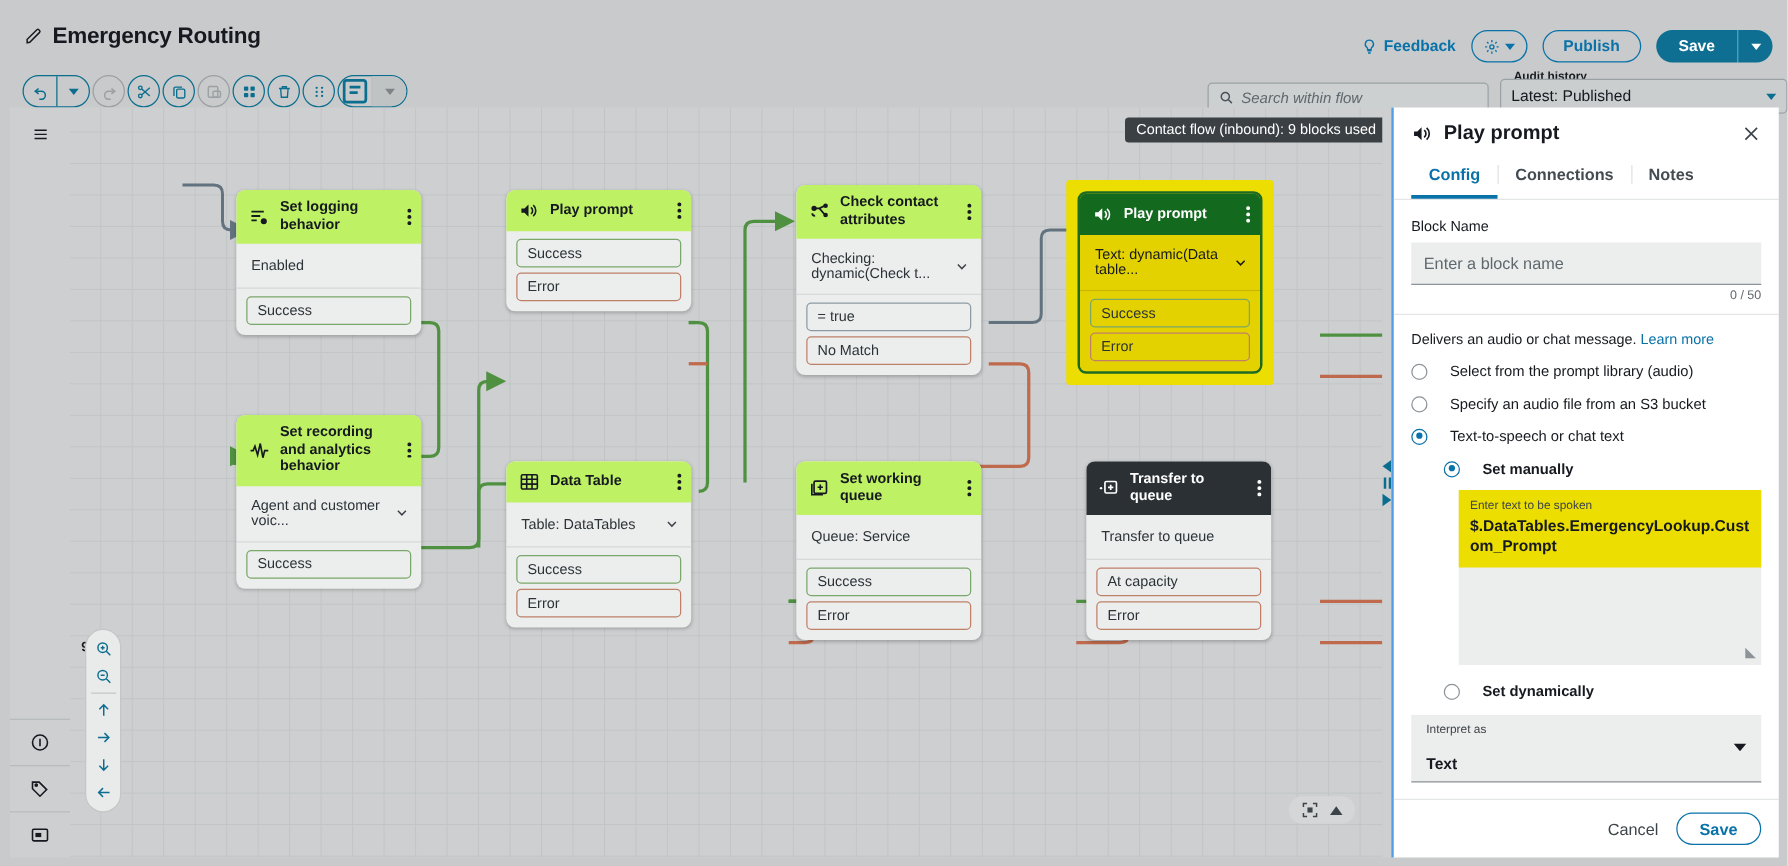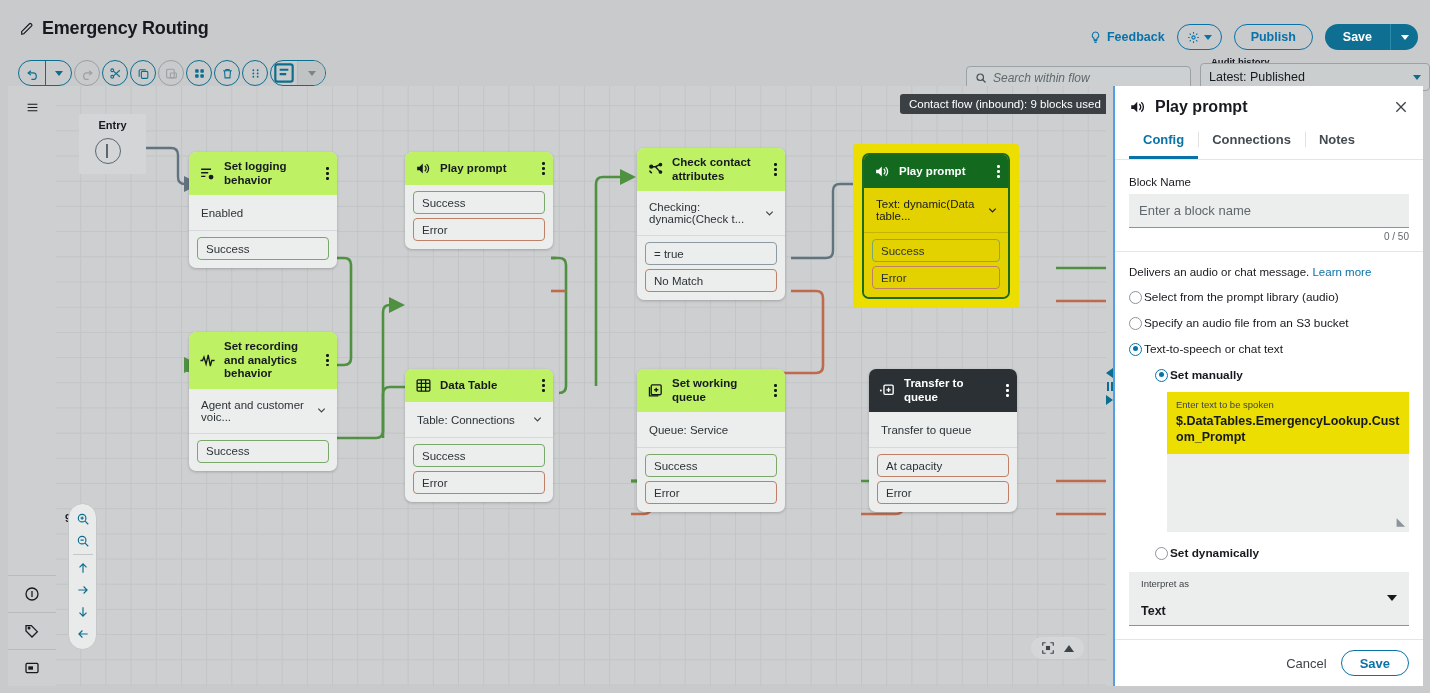--- a/index.html
+++ b/index.html
@@ -333,21 +333,21 @@
   .text-input {
     margin-top: 6px; background: #eceded; border-bottom: 1px solid #8d9499;
     padding: 9px 10px; font-size: 13px; color: #5f686d;
   }
   .counter { text-align: right; font-size: 10px; color: #5f686d; margin-top: 3px; }
   .divider { height: 1px; background: #e3e5e6; margin: 9px -14px 0 -14px; }
 
   .desc { font-size: 11.5px; color: #16191f; margin-top: 14px; }
   .desc a { color: #0972a8; text-decoration: none; }
 
-  .radio-row { display: flex; align-items: center; gap: 2px; margin-top: 12px; }
+  .radio-row { display: flex; align-items: center; gap: 18px; margin-top: 12px; }
   .radio-row.indent { margin-left: 26px; }
   .radio {
     width: 13px; height: 13px; border-radius: 50%; border: 1.5px solid #8d9499;
     background: #ffffff; flex: 0 0 auto; position: relative; cursor: pointer;
   }
   .radio.checked { border-color: #0972a8; border-width: 1.5px; }
   .radio.checked::after {
     content: ""; position: absolute; left: 2.5px; top: 2.5px;
     width: 5px; height: 5px; border-radius: 50%; background: #0972a8;
   }
@@ -597,24 +597,20 @@
       <path d="M1000 182 L1060 182" fill="none" stroke="#4f9141" stroke-width="2.6"></path>
 
       <path d="M1000 215 L1060 215" fill="none" stroke="#bf6a4c" stroke-width="2.6"></path>
 
       <path d="M1000 395 L1060 395" fill="none" stroke="#bf6a4c" stroke-width="2.6"></path>
       <path d="M1000 428 L1060 428" fill="none" stroke="#bf6a4c" stroke-width="2.6"></path>
 
       <path d="M575 395 L600 395" fill="none" stroke="#4f9141" stroke-width="2.6"></path>
     </svg>
 
-    <div class="entry">
-      <div class="entry-label">Entry</div>
-      <div class="entry-circle"></div>
-    </div>
 
     <div class="block" style="left:133px; top:66px; width:148px;">
       <div class="block-head">
         <svg class="bicon" viewBox="0 0 24 24" fill="none" stroke="currentColor" stroke-width="2">
           <path d="M3 6h14M3 11h10M3 16h6"></path>
             <circle cx="17" cy="17" r="3.4" fill="currentColor" stroke="none"></circle>
         </svg>
         <span class="block-title">Set logging behavior</span>
         <span class="kebab">
             <i></i>
@@ -736,21 +732,21 @@
           <path d="M3 9h18M3 14.5h18M9 4v16M15 4v16"></path>
         </svg>
         <span class="block-title">Data Table</span>
         <span class="kebab">
             <i></i>
             <i></i>
             <i></i>
           </span>
       </div>
       <div class="block-body">
-        <span>Table: Connections</span>
+        <span>Table: DataTables</span>
         <svg class="chev" viewBox="0 0 24 24" fill="none" stroke="currentColor" stroke-width="2.6">
             <path d="M5 8l7 7 7-7"></path>
           </svg>
       </div>
       <div class="block-ports">
         <div class="port ok">Success</div>
         <div class="port err">Error</div>
       </div>
     </div>
 

